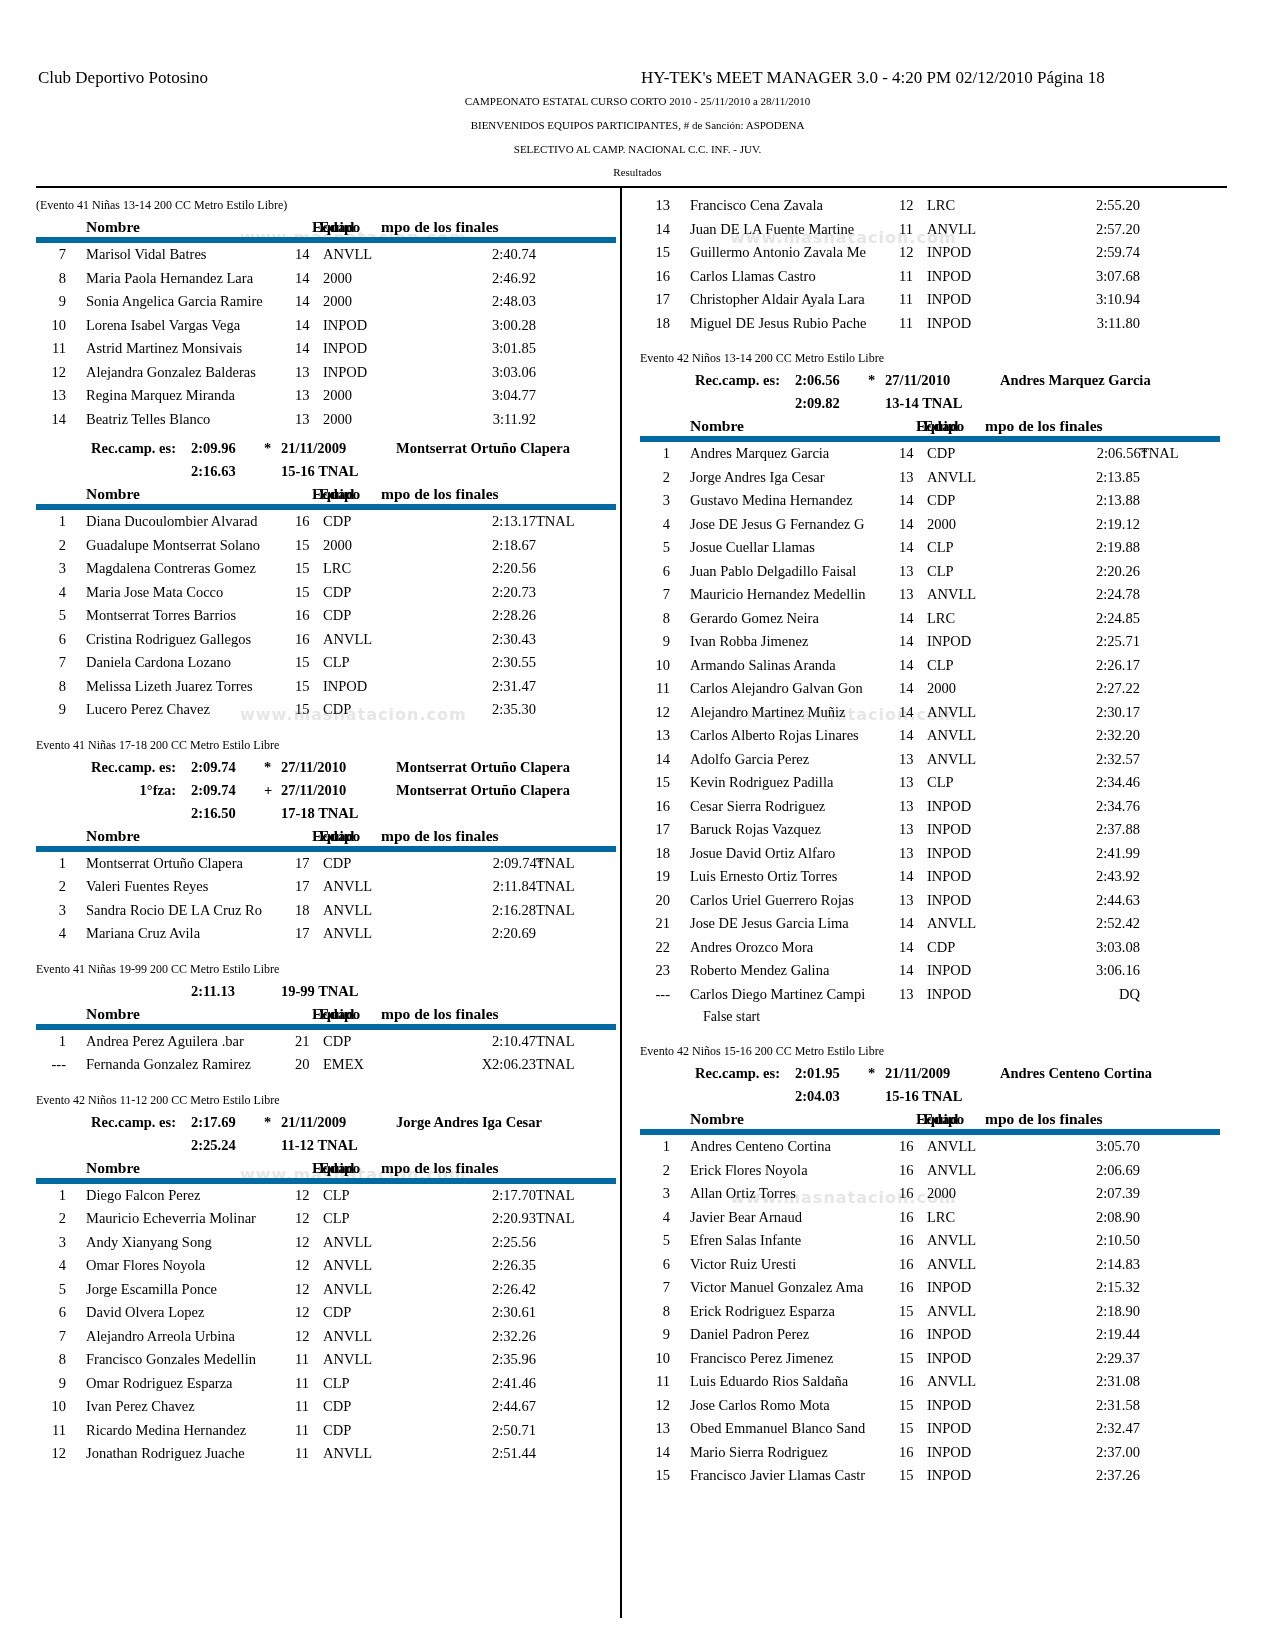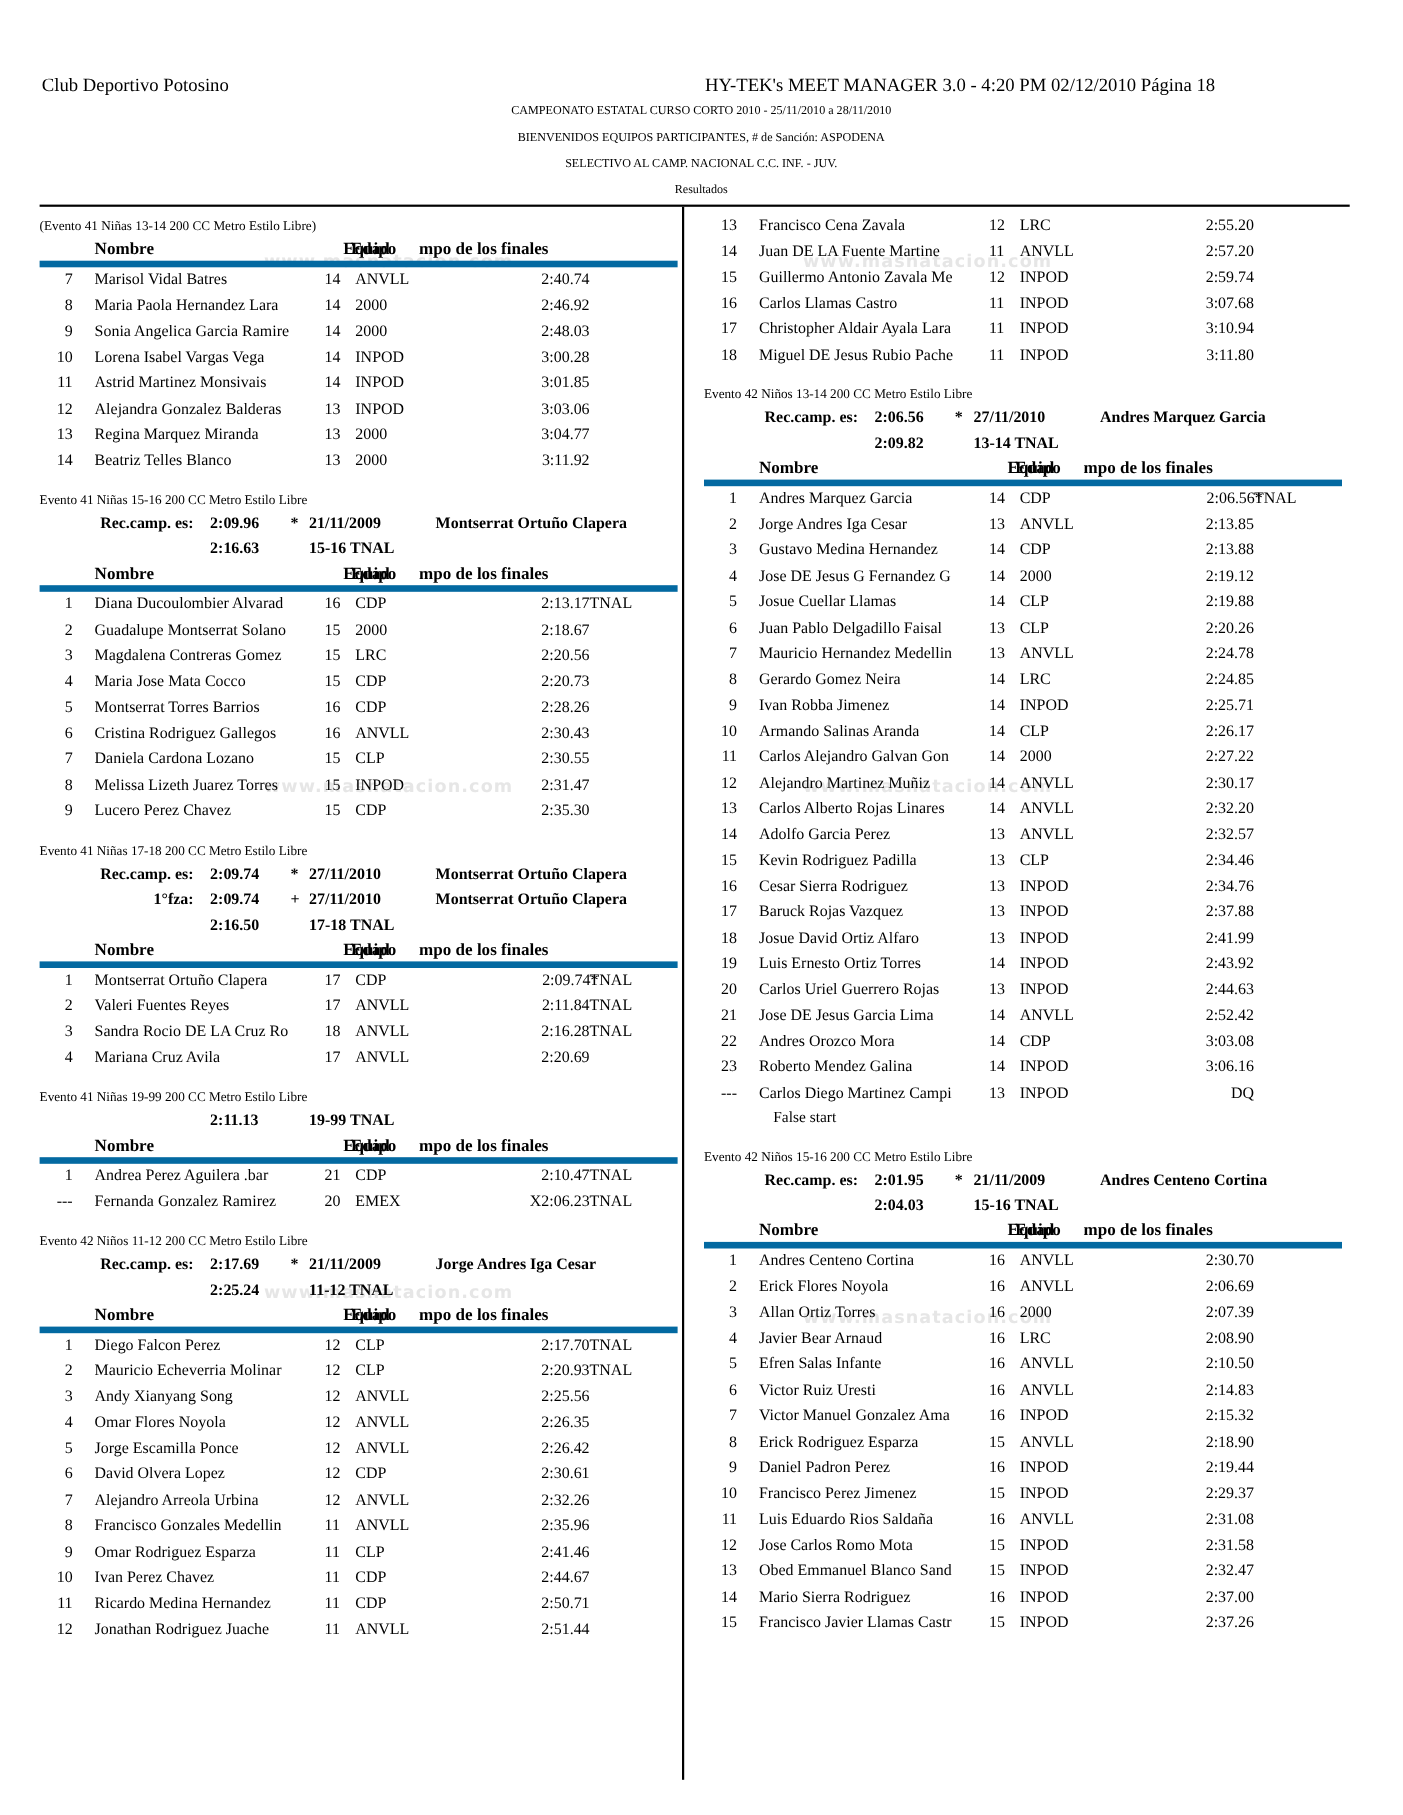--- a/index.html
+++ b/index.html
@@ -121,21 +121,20 @@
       <div class="row">
         <span class="pl">14</span>
         <span class="nm">Beatriz Telles Blanco</span>
         <span class="ag">13</span>
         <span class="tm">2000</span>
         <span class="ft">3:11.92</span>
       </div>
       <div class="spacer"></div>
     </div>
     <div class="event">
-      <div class="ev-title">Evento 41  Niñas 15-16 200 CC Metro Estilo Libre</div>
       <div class="rec">
         <span class="lbl" style="left: 40px;">Rec.camp. es:</span>
         <span class="time">2:09.96</span>
         <span class="mark">*</span>
         <span class="date">21/11/2009</span>
         <span class="holder">Montserrat Ortuño Clapera</span>
       </div>
       <div class="rec">
         <span class="time">2:16.63</span>
         <span class="date">15-16 TNAL</span>
@@ -664,21 +663,21 @@
         <span class="h-name">Nombre</span>
         <span class="h-edad">Edad</span>
         <span class="h-team">Equipo</span>
         <span class="h-time">mpo de los finales</span>
       </div>
       <div class="row">
         <span class="pl">1</span>
         <span class="nm">Andres Centeno Cortina</span>
         <span class="ag">16</span>
         <span class="tm">ANVLL</span>
-        <span class="ft">2:30.70</span>
+        <span class="ft">3:05.70</span>
       </div>
       <div class="row">
         <span class="pl">2</span>
         <span class="nm">Erick Flores Noyola</span>
         <span class="ag">16</span>
         <span class="tm">ANVLL</span>
         <span class="ft">2:06.69</span>
       </div>
       <div class="row">
         <span class="pl">3</span>

